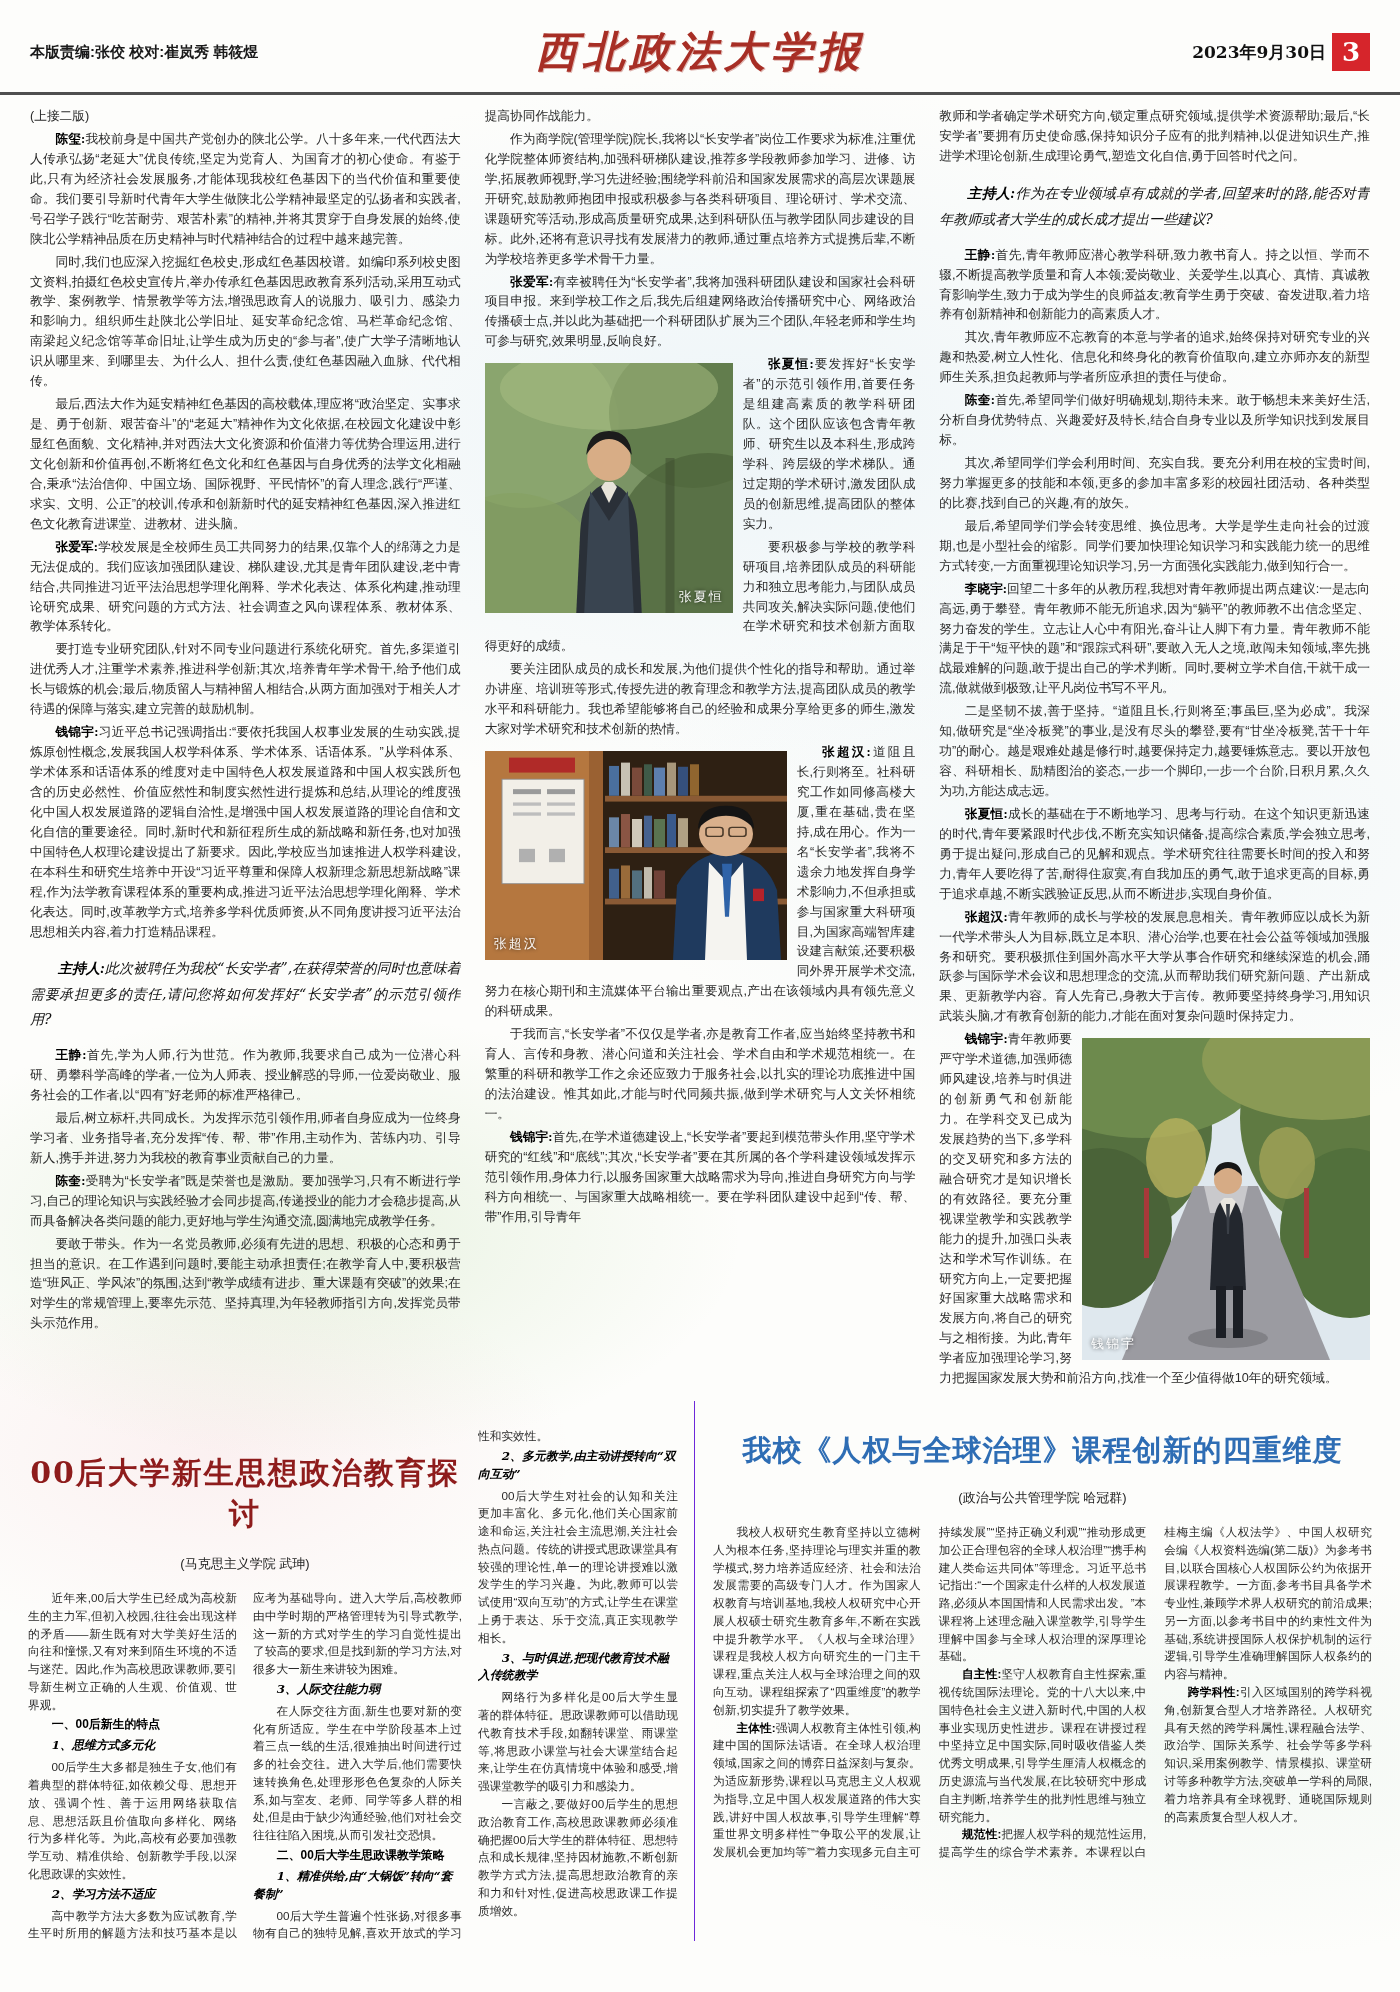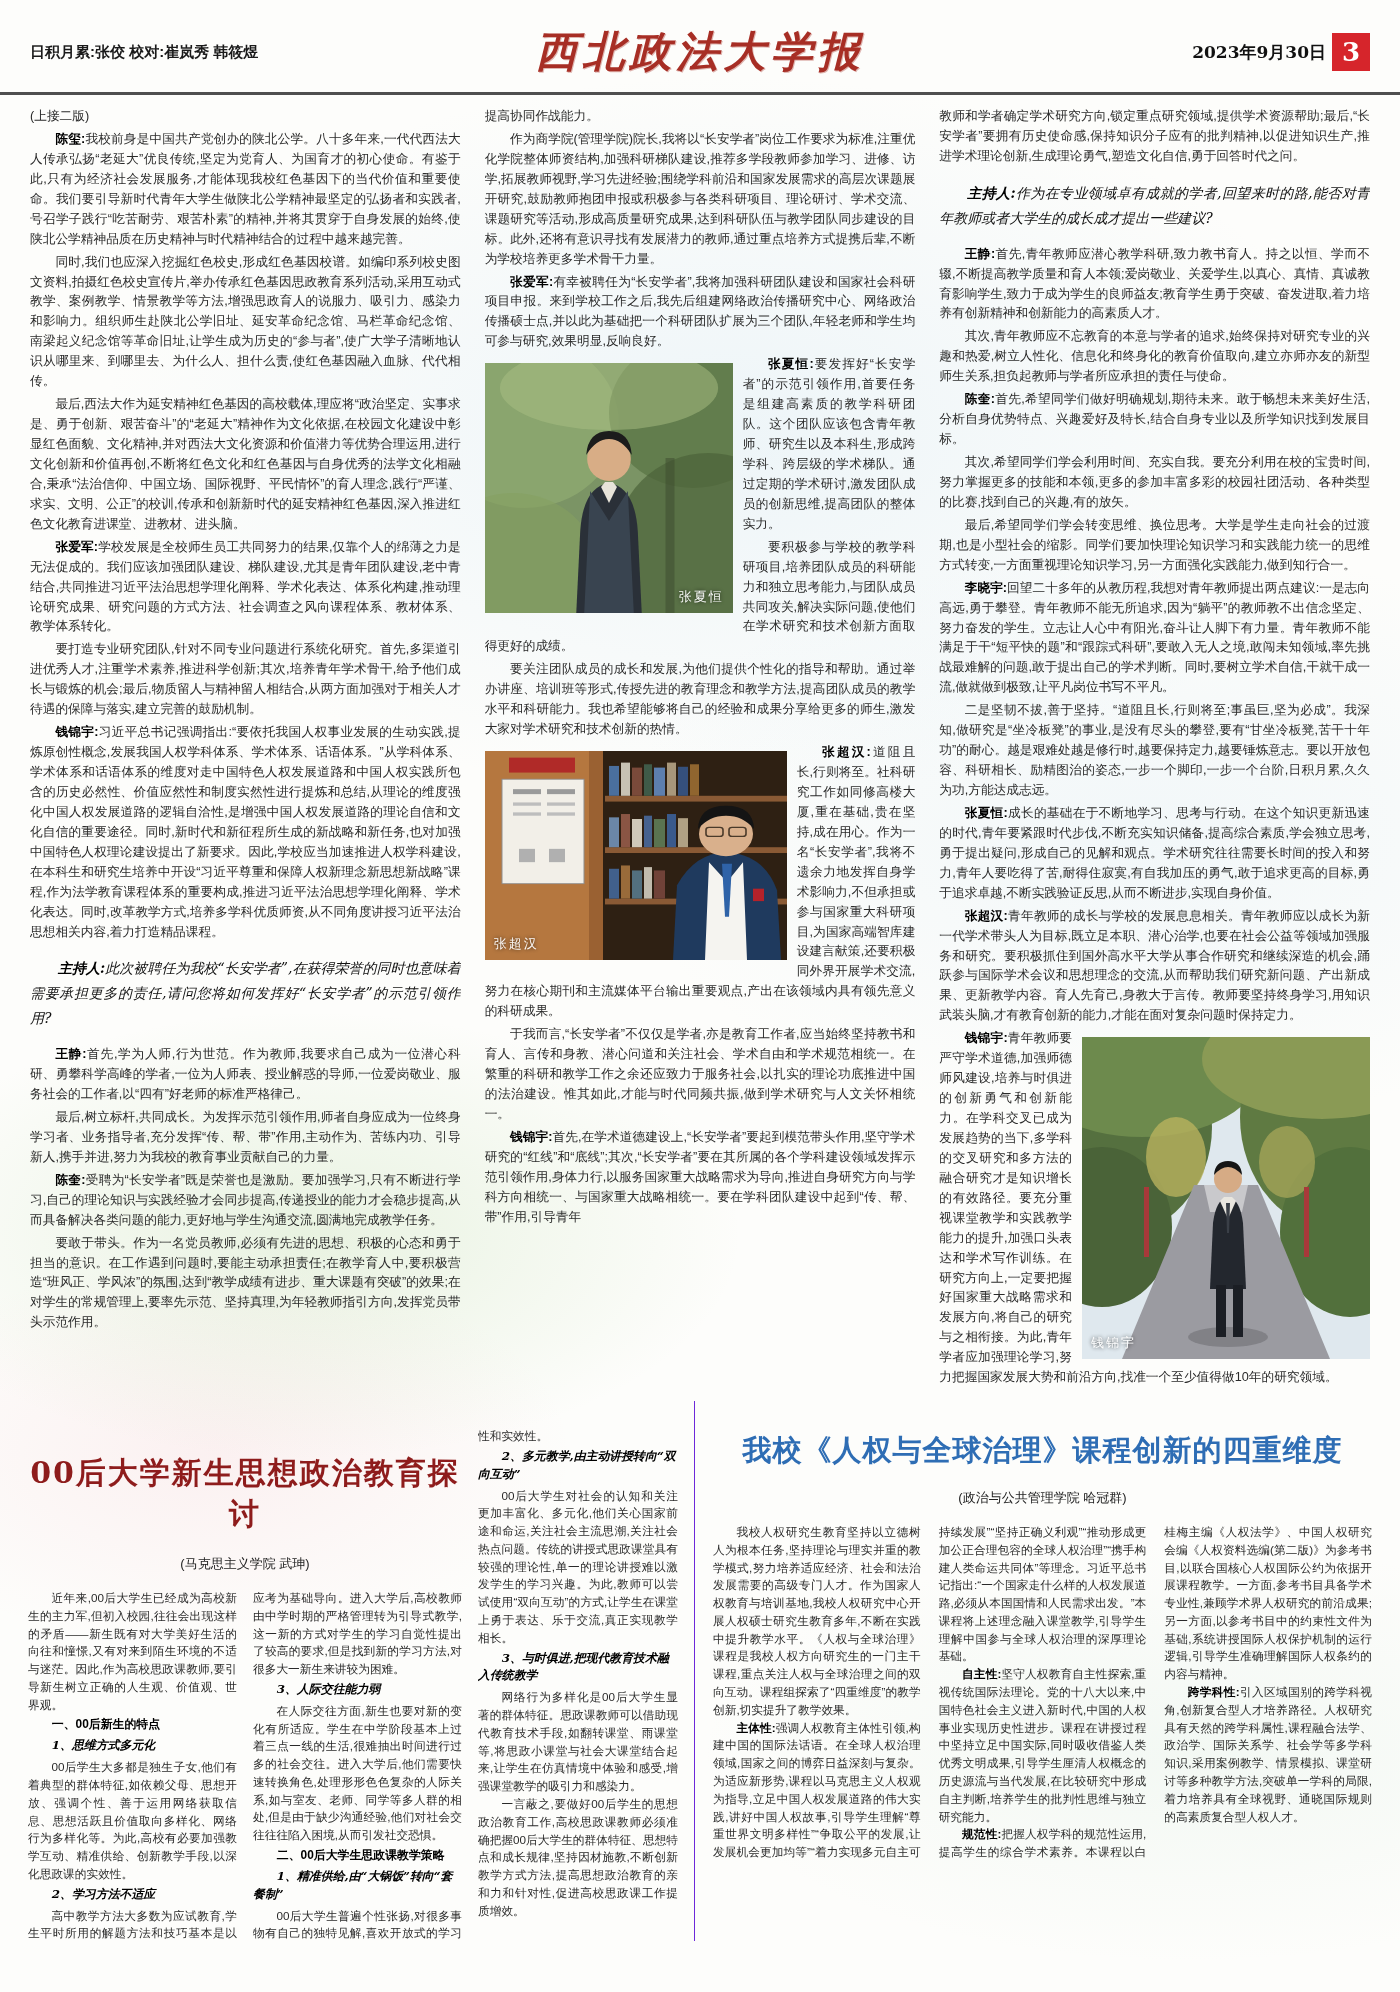--- a/index.html
+++ b/index.html
@@ -25,21 +25,21 @@
   .pagenum{width:38px;height:38px;background:var(--page_box_red,#d6252b);color:#fff;
     display:flex;align-items:center;justify-content:center;font-size:26px;font-weight:bold;
     font-family:"DejaVu Serif","Liberation Serif",serif;}
   .header-rule{height:3px;background:#4f4f4f;margin:4px 0 12px 0;}
   
   .iv-cols{display:flex;gap:24px;padding:0 30px;}
   .iv-col{flex:1;height:1278px;overflow:hidden;}
   .iv-col p{margin:0 0 3px 0;font-size:12.7px;line-height:1.57;text-align:justify;
     text-indent:2em;color:#2a2a2a;}
   .iv-col p.noindent{text-indent:0;}
-  .iv-col p b{color:#000;}
+  .iv-col p b{color:#000;font-family:Liberation Serif, serif;}
   .iv-col p.kai{font-family:"DejaVu Serif","Liberation Serif",serif;font-style:italic;
     font-size:14px;line-height:1.78;margin:14px 0;color:#111;}
   
   .photo{position:relative;margin:8px 10px 6px 0;}
   .photo svg{display:block;width:100%;height:100%;}
   .ph-outdoor{width:248px;height:250px;float:left;}
   .ph-library{width:302px;height:209px;float:left;}
   .ph-road{width:288px;height:322px;float:right;margin:8px 0 6px 10px;}
   .photo .wm{position:absolute;color:#fff;font-size:13px;letter-spacing:2px;opacity:.95;
     text-shadow:0 0 4px rgba(0,0,0,.75);}
@@ -61,21 +61,21 @@
   .art-right{flex:1;margin-left:16px;padding-left:18px;border-left:1px solid #6d28d9;height:540px;}
   .ar-title{font-family:"DejaVu Serif","Liberation Serif",serif;font-weight:bold;font-size:29px;
     color:var(--right_title_blue,#2e6db4);text-align:center;margin:30px 0 18px 0;letter-spacing:1px;}
   .ar-threecols{column-count:3;column-gap:18px;height:402px;overflow:hidden;}
   .bottom p b{color:#000;}
 </style>
 </head>
 <body>
 
 <div class="header">
-  <div class="editors">日积月累:张佼 校对:崔岚秀 韩筱煜</div>
+  <div class="editors">本版责编:张佼 校对:崔岚秀 韩筱煜</div>
   <div class="masthead">西北政法大学报</div>
   <div class="dateblock">
     <span class="date">2023年9月30日</span>
     <span class="pagenum">3</span>
   </div>
 </div>
 <div class="header-rule"></div>
 
 <div class="iv-cols">
   <div class="iv-col">

